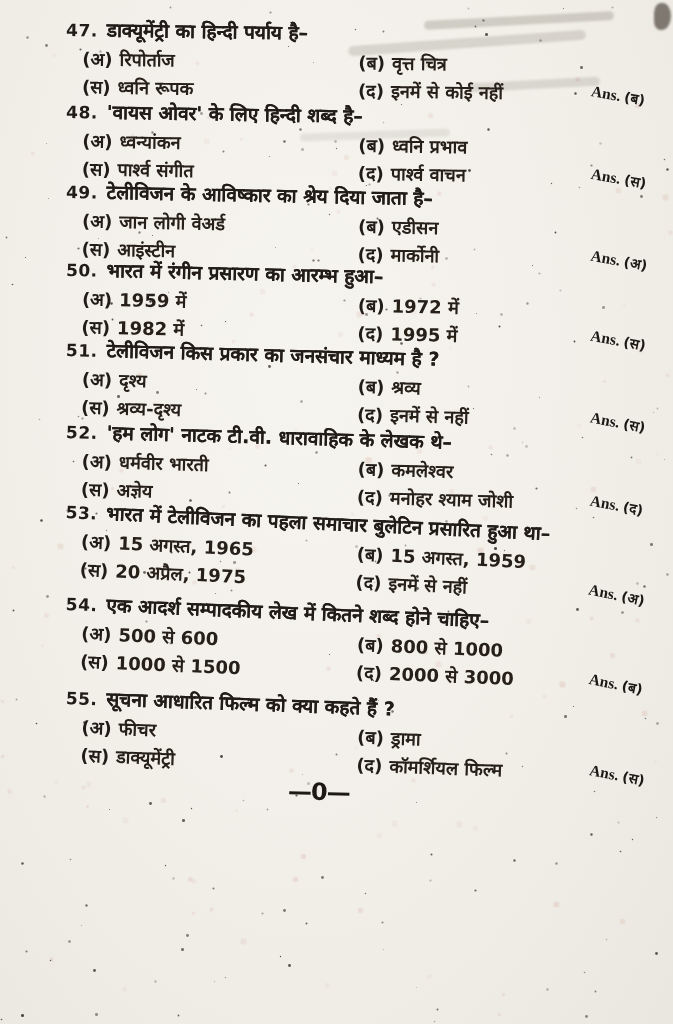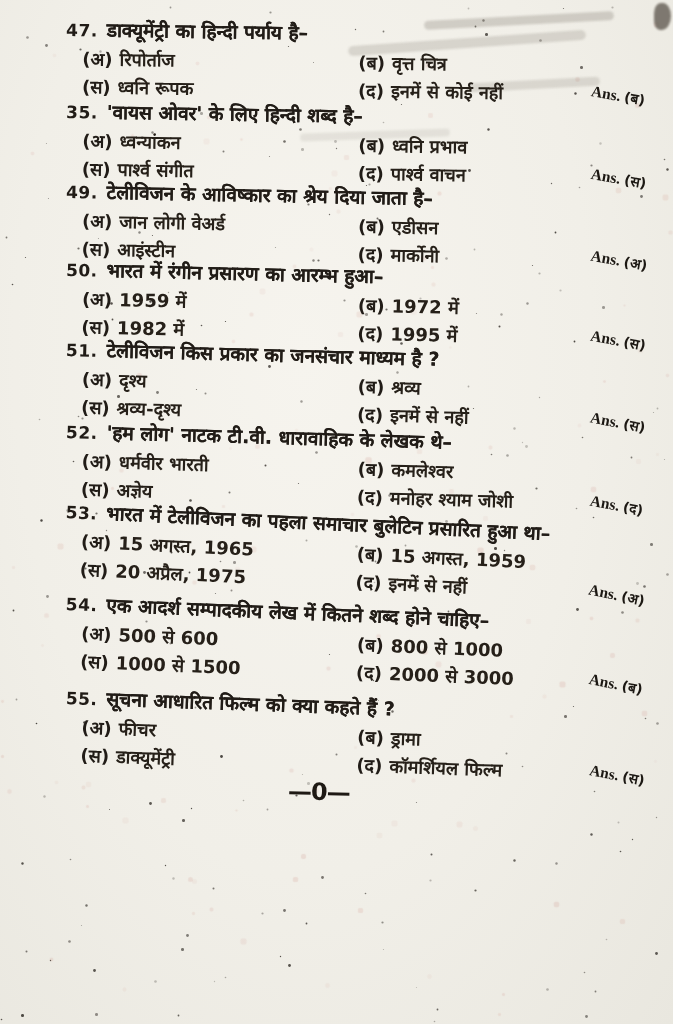--- a/index.html
+++ b/index.html
@@ -71,21 +71,21 @@
       <div class="opt">
         <span class="opt-label">(द)</span>
         <span class="opt-text">इनमें से कोई नहीं</span>
       </div>
     </div>
     <div class="ans"><span class="ans-prefix">Ans.</span>&nbsp;<span class="ans-value">(ब)</span></div>
   </div>
 
   <div class="question">
     <div class="q-row">
-      <span class="q-num">35.</span>
+      <span class="q-num">48.</span>
       <span class="q-text">'वायस ओवर' के लिए हिन्दी शब्द है–</span>
     </div>
     <div class="opts">
       <div class="opt">
         <span class="opt-label">(अ)</span>
         <span class="opt-text">ध्वन्यांकन</span>
       </div>
       <div class="opt">
         <span class="opt-label">(ब)</span>
         <span class="opt-text">ध्वनि प्रभाव</span>

